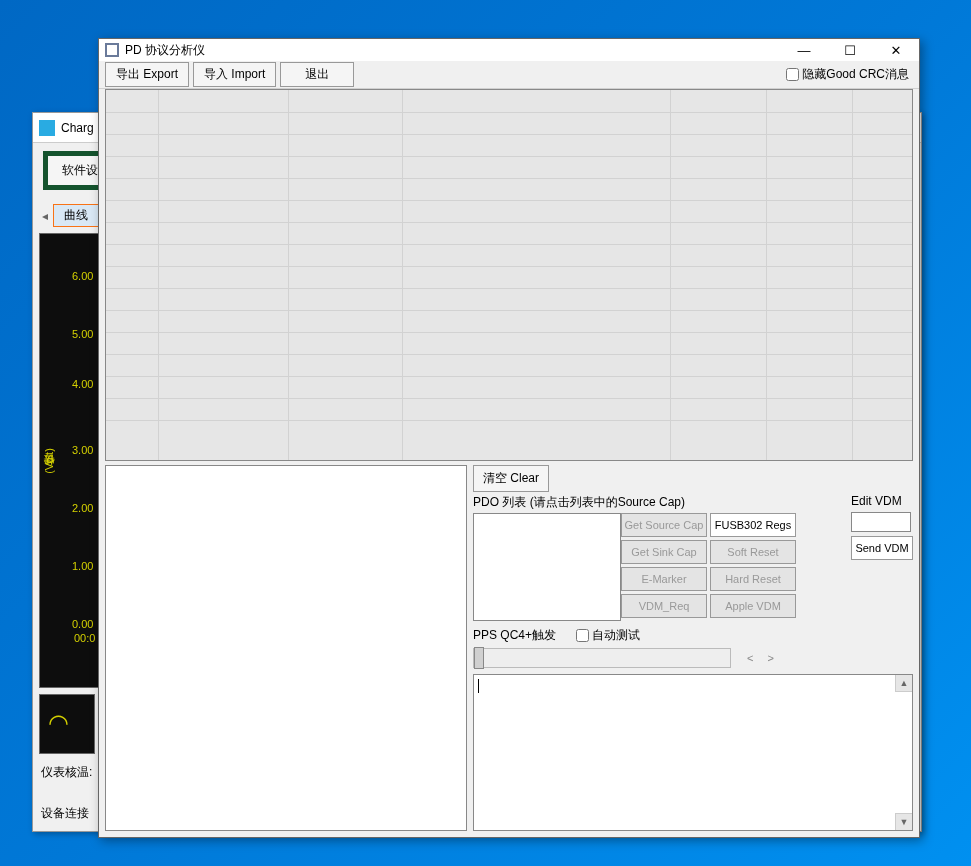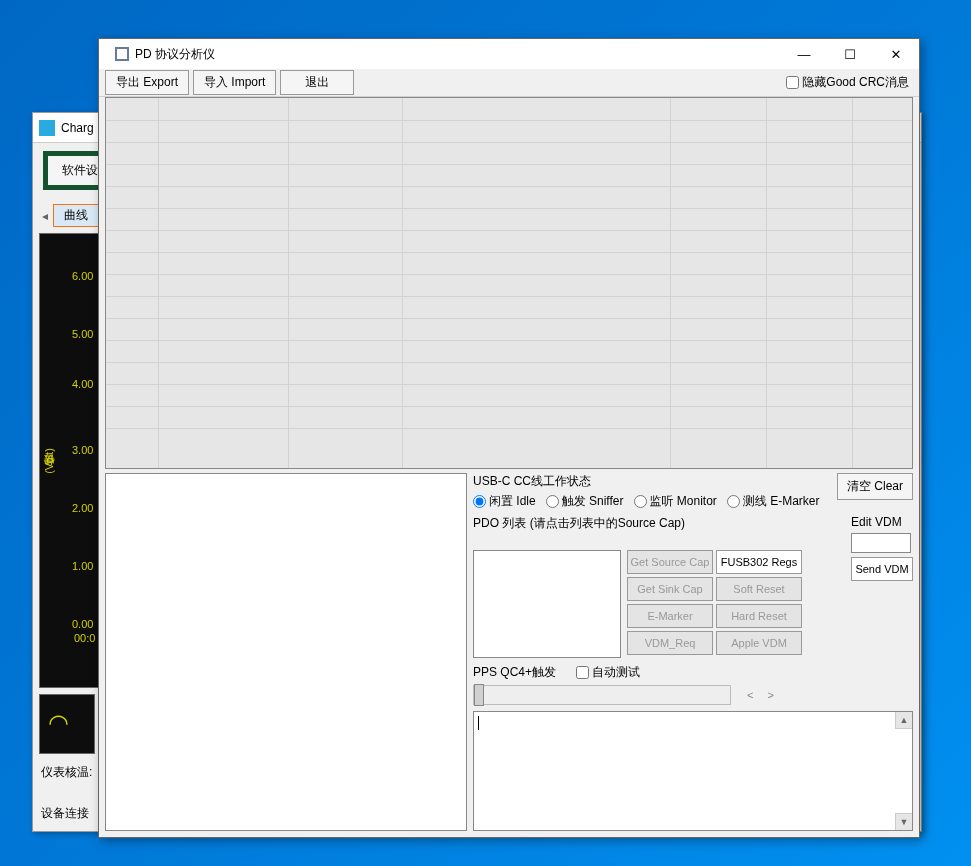--- a/index.html
+++ b/index.html
@@ -107,25 +107,25 @@
   top: 38px;
   width: 822px;
   height: 800px;
   background: #f0f0f0;
   border: 1px solid #666;
   box-shadow: 3px 3px 10px rgba(0,0,0,0.35);
   display: flex;
   flex-direction: column;
 }
 .titlebar {
-  height: 30px;
+  height: 22px;
   background: #fff;
   display: flex;
   align-items: center;
-  padding-left: 16px;
+  padding-left: 6px;
 }
 .titlebar .app-icon {
   width: 14px; height: 14px;
   border: 2px solid #6a7a9a;
   margin-right: 6px;
 }
 .titlebar .title { flex: 1; font-size: 12px; }
 .titlebar .win-btn {
   width: 46px; height: 30px;
   display: flex; align-items: center; justify-content: center;
@@ -216,22 +216,21 @@
 .radio-row {
   display: flex;
   align-items: center;
   gap: 10px;
   padding: 3px 0;
 }
 .radio-row label { display:flex; align-items:center; gap:3px; font-size:12px; }
 
 .pdo-area {
   display: flex;
-  gap: 6px;
-  margin-top: 18px;
+  margin-top: 2px;
 }
 .pdo-list {
   width: 148px;
   height: 108px;
   border: 1px solid #888;
   background: #fff;
 }
 .btn-grid {
   display: grid;
   grid-template-columns: 86px 86px;
@@ -384,41 +383,20 @@
       <div class="grid-line-h" style="top:330px"></div>
     </div>
   </div>
 
   <div class="bottom">
     <div class="bottom-left"></div>
 
     <div class="bottom-right">
 
       <div class="top-row">
-        <div style="flex:1">
-          <div class="group-label">USB-C CC线工作状态</div>
-          <div class="radio-row">
-            <label>
-                <input type="radio" name="cc" checked="" style="">
-                <span>闲置 Idle</span>
-              </label>
-            <label>
-                <input type="radio" name="cc" style="">
-                <span>触发 Sniffer</span>
-              </label>
-            <label>
-                <input type="radio" name="cc" style="">
-                <span>监听 Monitor</span>
-              </label>
-            <label>
-                <input type="radio" name="cc" style="">
-                <span>测线 E-Marker</span>
-              </label>
-          </div>
-        </div>
         <button class="clear-btn">清空 Clear</button>
       </div>
 
       <div style="display:flex; gap:8px;">
         <div style="flex:1">
           <div class="group-label">PDO 列表 (请点击列表中的Source Cap)</div>
           <div class="pdo-area">
             <div class="pdo-list"></div>
             <div class="btn-grid">
               <div class="wbtn disabled">Get Source Cap</div>

